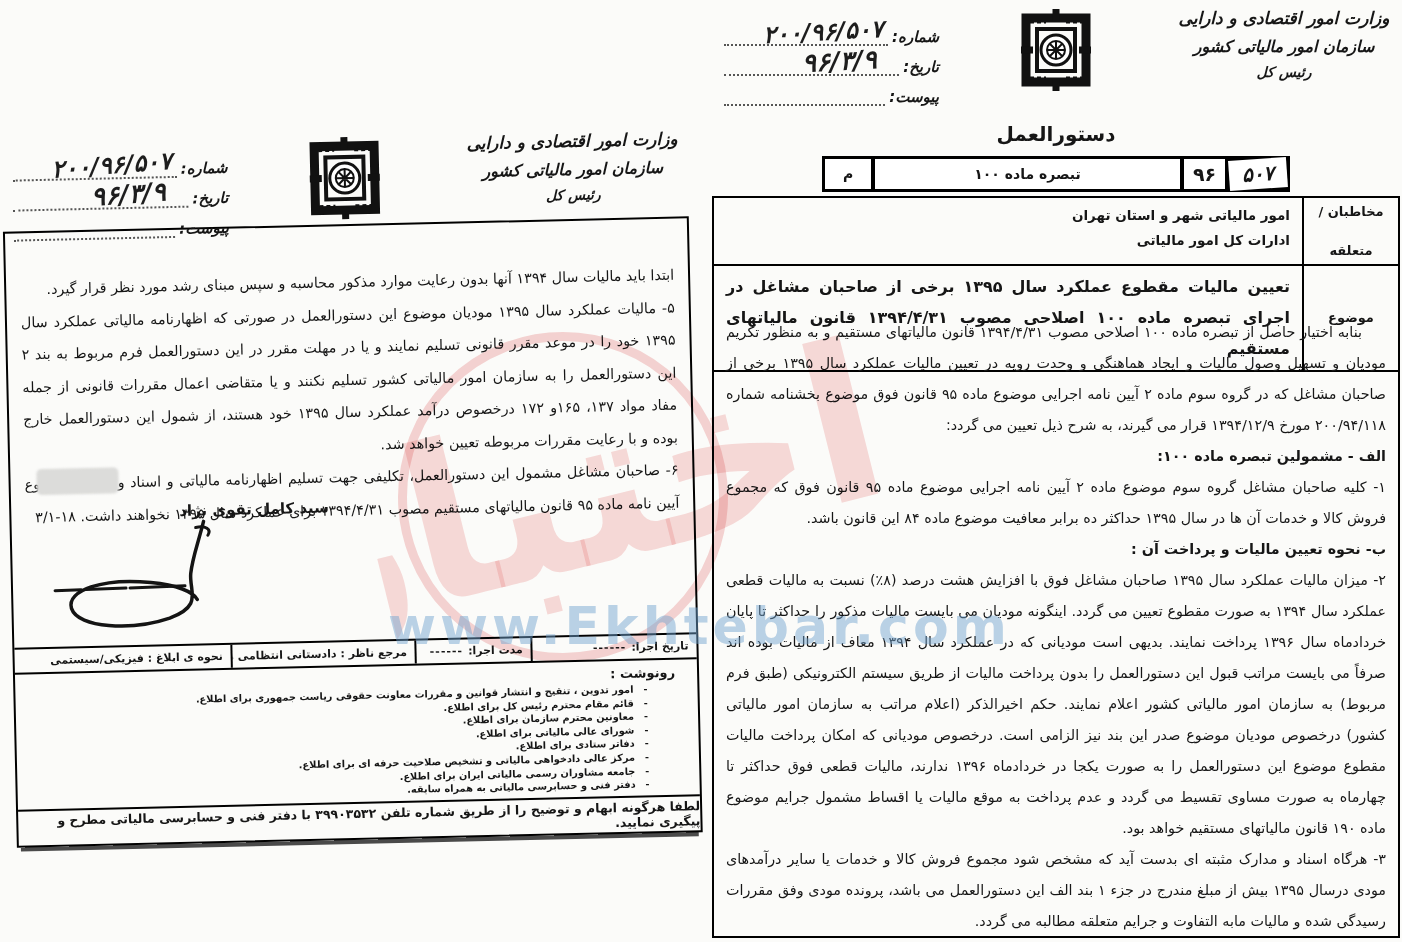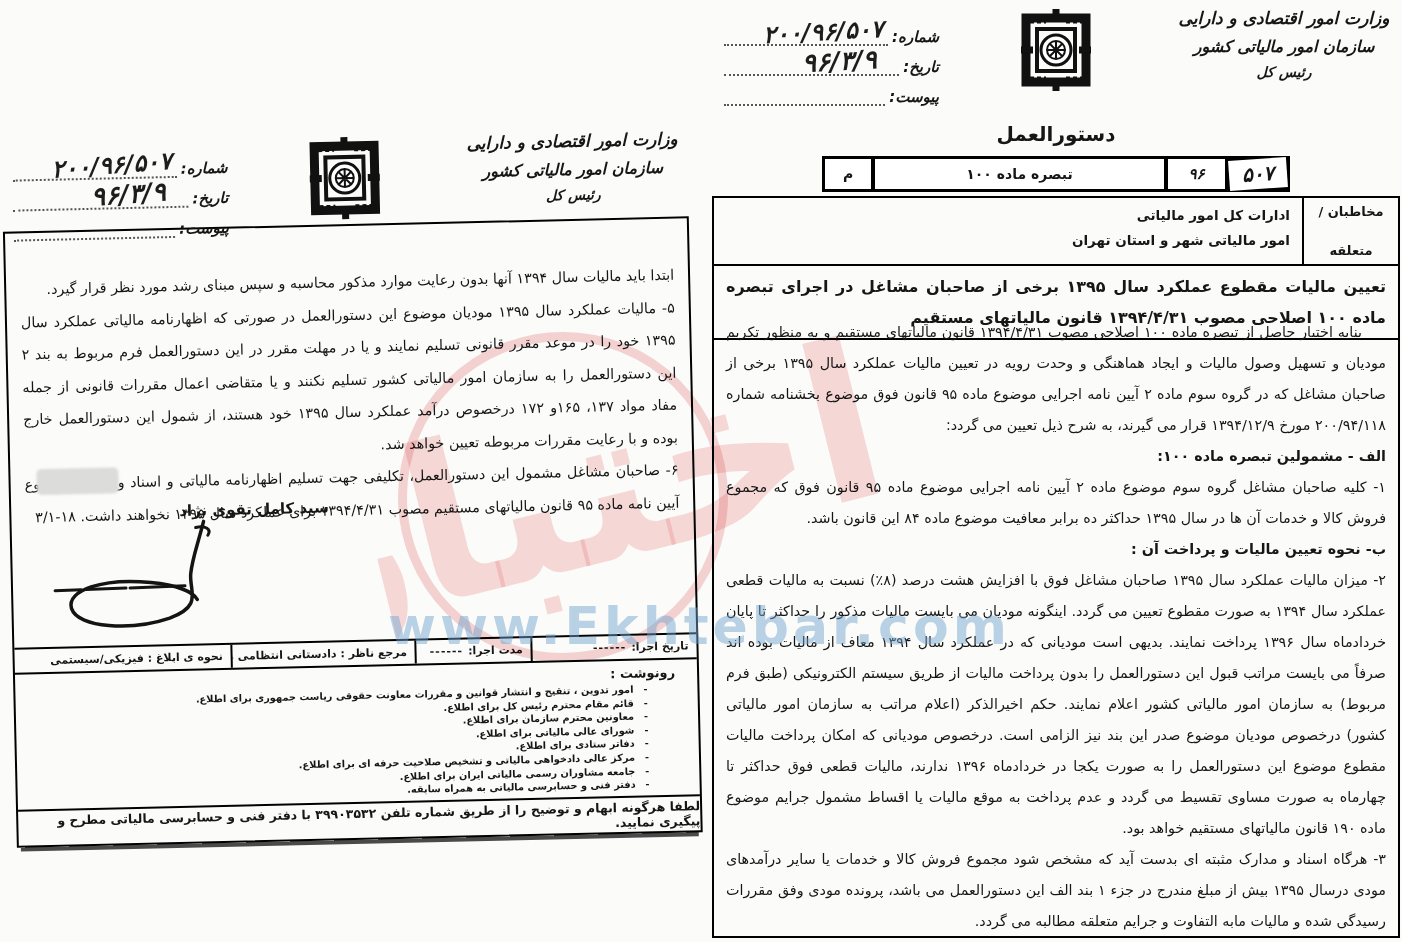--- a/index.html
+++ b/index.html
@@ -37,21 +37,21 @@
   .handwrite.date { font-size:26px; right:22px; }
 
   
   .doc-title { position:absolute; top:122px; left:0; right:0; text-align:center;
                font-size:20px; font-weight:bold; }
   .stamp-row { position:absolute; top:156px; right:112px; width:468px; height:36px;
                background:#000; padding:3px; display:flex; direction:rtl; gap:4px; }
   .stamp-cell { background:#fff; display:flex; align-items:center; justify-content:center;
                 font-weight:bold; }
   .stamp-num { width:58px; font-size:20px; font-style:italic; transform:rotate(-4deg); }
-  .stamp-year { width:57px; font-size:15px;font-style:italic; }
+  .stamp-year { width:41px; font-size:19px; }
   .stamp-subject { flex:1; font-size:14px; }
   .stamp-code { width:46px; font-size:14px; }
 
   .info-table { position:absolute; top:196px; left:2px; right:2px; border:2.5px solid #000; }
   .info-row { display:flex; direction:rtl; }
   .info-row + .info-row { border-top:2px solid #000; }
   .info-label { width:96px; border-left:2px solid #000; display:flex; flex-direction:column;
                 align-items:center; justify-content:center; font-weight:bold; font-size:13px;
                 line-height:1.5; padding:4px 2px; text-align:center;gap:19px; }
   .info-content { flex:1; padding:5px 12px; font-weight:bold; }
@@ -164,25 +164,28 @@
       <div class="stamp-cell stamp-code">م</div>
     </div>
 
     <div class="info-table">
       <div class="info-row">
         <div class="info-label">
           <span>مخاطبان /</span>
           <span>متعلقه</span>
         </div>
         <div class="info-content audience-cell">
+          <div>امور مالیاتی شهر و استان تهران</div>
           <div>ادارات کل امور مالیاتی</div>
-          <div>امور مالیاتی شهر و استان تهران</div>
         </div>
       </div>
       <div class="info-row">
+        <div class="info-label">
+          <span>موضوع</span>
+        </div>
         <div class="info-content subject-cell">تعیین مالیات مقطوع عملکرد سال ۱۳۹۵ برخی از صاحبان مشاغل در اجرای تبصره ماده ۱۰۰ اصلاحی مصوب ۱۳۹۴/۴/۳۱ قانون مالیاتهای مستقیم</div>
       </div>
     </div>
 
     <div class="body-box">
       <div class="para indent">بنابه اختیار حاصل از تبصره ماده ۱۰۰ اصلاحی مصوب ۱۳۹۴/۴/۳۱ قانون مالیاتهای مستقیم و به منظور تکریم مودیان و تسهیل وصول مالیات و ایجاد هماهنگی و وحدت رویه در تعیین مالیات عملکرد سال ۱۳۹۵ برخی از صاحبان مشاغل که در گروه سوم ماده ۲ آیین نامه اجرایی موضوع ماده ۹۵ قانون فوق موضوع بخشنامه شماره ۲۰۰/۹۴/۱۱۸ مورخ ۱۳۹۴/۱۲/۹ قرار می گیرند، به شرح ذیل تعیین می گردد:</div>
       <div class="para heading">الف - مشمولین تبصره ماده ۱۰۰:</div>
       <div class="para">۱- کلیه صاحبان مشاغل گروه سوم موضوع ماده ۲ آیین نامه اجرایی موضوع ماده ۹۵ قانون فوق که مجموع فروش کالا و خدمات آن ها در سال ۱۳۹۵ حداکثر ده برابر معافیت موضوع ماده ۸۴ این قانون باشد.</div>
       <div class="para heading">ب- نحوه تعیین مالیات و پرداخت آن :</div>
       <div class="para">۲- میزان مالیات عملکرد سال ۱۳۹۵ صاحبان مشاغل فوق با افزایش هشت درصد (۸٪) نسبت به مالیات قطعی عملکرد سال ۱۳۹۴ به صورت مقطوع تعیین می گردد. اینگونه مودیان می بایست مالیات مذکور را حداکثر تا پایان خردادماه سال ۱۳۹۶ پرداخت نمایند. بدیهی است مودیانی که در عملکرد سال ۱۳۹۴ معاف از مالیات بوده اند صرفاً می بایست مراتب قبول این دستورالعمل را بدون پرداخت مالیات از طریق سیستم الکترونیکی (طبق فرم مربوط) به سازمان امور مالیاتی کشور اعلام نمایند. حکم اخیرالذکر (اعلام مراتب به سازمان امور مالیاتی کشور) درخصوص مودیان موضوع صدر این بند نیز الزامی است. درخصوص مودیانی که امکان پرداخت مالیات مقطوع موضوع این دستورالعمل را به صورت یکجا در خردادماه ۱۳۹۶ ندارند، مالیات قطعی فوق حداکثر تا چهارماه به صورت مساوی تقسیط می گردد و عدم پرداخت به موقع مالیات یا اقساط مشمول جرایم موضوع ماده ۱۹۰ قانون مالیاتهای مستقیم خواهد بود.</div>

